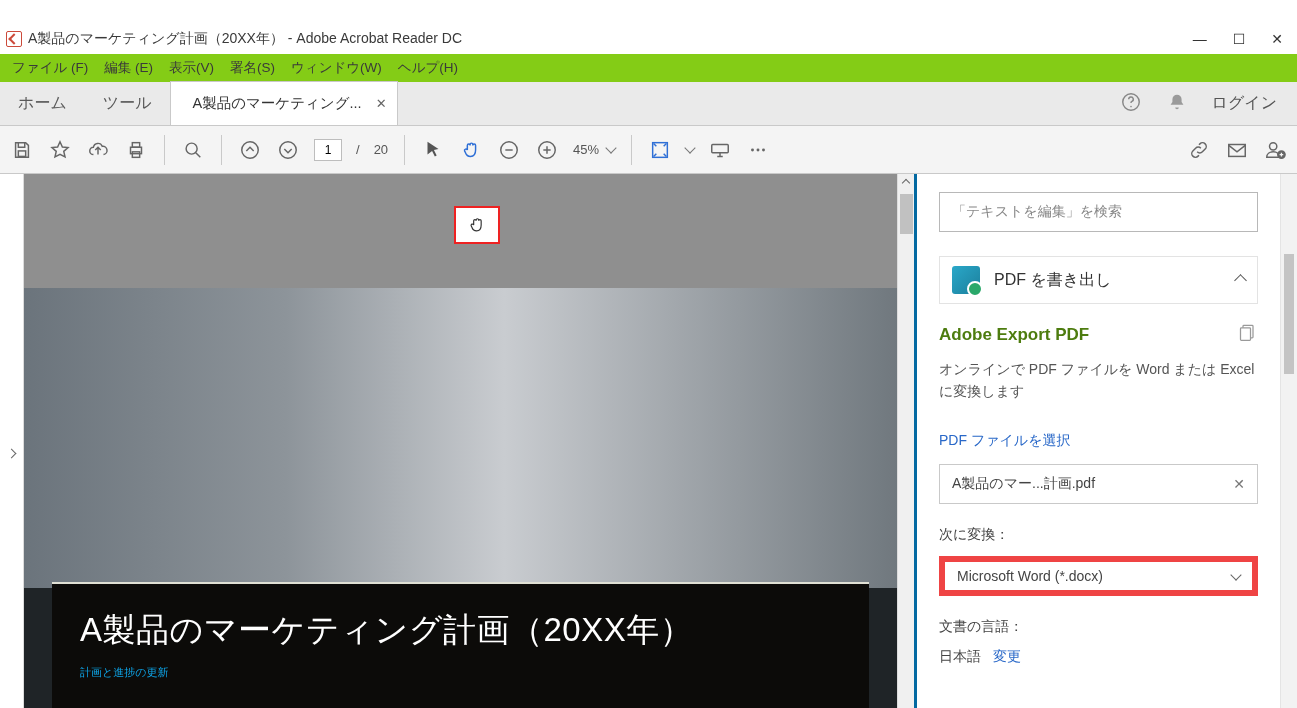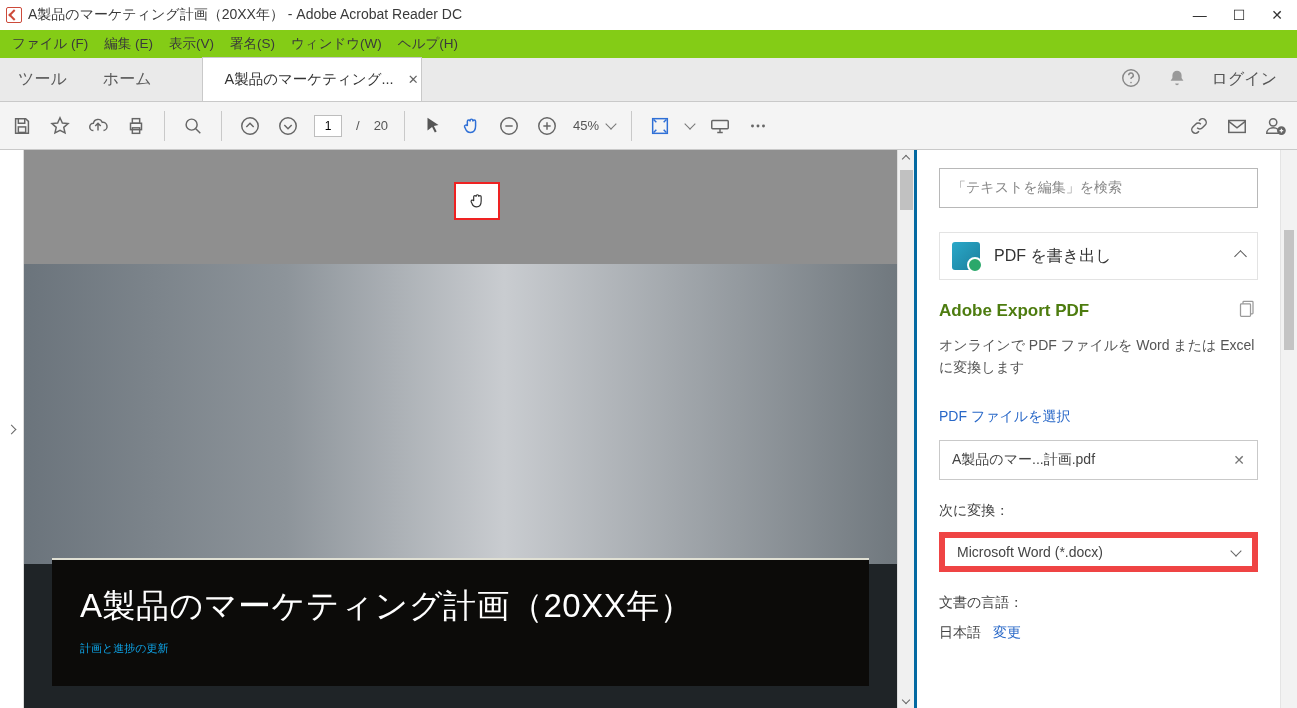--- a/index.html
+++ b/index.html
@@ -1,33 +1,33 @@
 <!DOCTYPE html>
 <html><head>
 <meta charset="utf-8">
 <style>
   * { margin:0; padding:0; box-sizing:border-box; font-family:"Yu Gothic UI","Meiryo",sans-serif; }
   body { width:1297px; height:708px; background:#fff; overflow:hidden; font-size:13px; color:#3a3a3a; }
 
   
-  .titlebar { height:30px; display:flex; align-items:center; padding:0 6px; background:#fff; }
+  .titlebar { height:30px; display:flex; align-items:center; padding:0 6px; background:#fff;margin-top:24px; }
   .titlebar .doc-icon { width:16px; height:16px; background:#fff; border:1px solid #cc4a3a; border-radius:2px; position:relative; margin-right:6px; }
   .titlebar .doc-icon::before { content:""; position:absolute; top:3px; left:3px; width:6px; height:6px; border:2px solid #cc4a3a; border-right:none; border-bottom:none; transform:rotate(-45deg); }
   .titlebar .caption { font-size:14px; }
   .win-controls { margin-left:auto; display:flex; gap:26px; align-items:center; padding-right:8px; }
   .win-controls span { font-size:14px; color:#333; cursor:default; }
 
   
   .menubar { height:28px; display:flex; align-items:center; padding:0 4px; background:#84cc16; }
   .menubar .mi { padding:0 8px; font-size:13.5px; }
 
   
   .tabstrip { height:44px; background:#eaeaea; display:flex; align-items:flex-end; border-bottom:1px solid #c9c9c9; }
   .tabstrip .hbtn { padding:0 18px; height:44px; display:flex; align-items:center; font-size:16px; color:#5a5a5a; }
-  .doc-tab { height:44px; background:#fff; border:1px solid #c9c9c9; border-bottom:none; padding:0 2px 0 22px; display:flex; align-items:center; font-size:14.5px; color:#333; min-width:220px;margin-left:32px; }
+  .doc-tab { height:44px; background:#fff; border:1px solid #c9c9c9; border-bottom:none; padding:0 10px 0 22px; display:flex; align-items:center; font-size:14.5px; color:#333; min-width:220px; }
   .doc-tab .tab-close { margin-left:14px; color:#666; font-size:13px; }
   .tabstrip .right { margin-left:auto; display:flex; align-items:center; gap:24px; padding-right:20px; height:44px; }
   .tabstrip .right .ico { color:#777; }
   .tabstrip .login { font-size:16px; color:#555; }
 
   
   .toolbar { height:48px; background:#f4f4f4; border-bottom:1px solid #c9c9c9; display:flex; align-items:center; padding:0 10px; gap:14px; }
   .toolbar .tb-block { display:flex; align-items:center; gap:14px; }
   .tb-sep { width:1px; height:30px; background:#c9c9c9; margin:0 2px; }
   .tb-ico { width:24px; height:24px; display:flex; align-items:center; justify-content:center; color:#666; }
@@ -99,22 +99,22 @@
 <div class="menubar">
   <div class="mi">ファイル (F)</div>
   <div class="mi">編集 (E)</div>
   <div class="mi">表示(V)</div>
   <div class="mi">署名(S)</div>
   <div class="mi">ウィンドウ(W)</div>
   <div class="mi">ヘルプ(H)</div>
 </div>
 
 <div class="tabstrip">
+  <div class="hbtn">ホーム</div>
   <div class="hbtn">ツール</div>
-  <div class="hbtn">ホーム</div>
   <div class="doc-tab">
     <span>A製品のマーケティング...</span>
     <span class="tab-close">✕</span>
   </div>
   <div class="right">
     <span class="ico">
       <svg class="ico24" viewBox="0 0 24 24">
           <circle cx="12" cy="12" r="9" fill="none" stroke="#888" stroke-width="1.6"></circle>
           <path d="M9.5 9a2.5 2.5 0 1 1 3.5 2.3c-.9.4-1 1-1 1.7" fill="none" stroke="#888" stroke-width="1.6"></path>
           <circle cx="12" cy="17" r="0.9" fill="#888"></circle>

